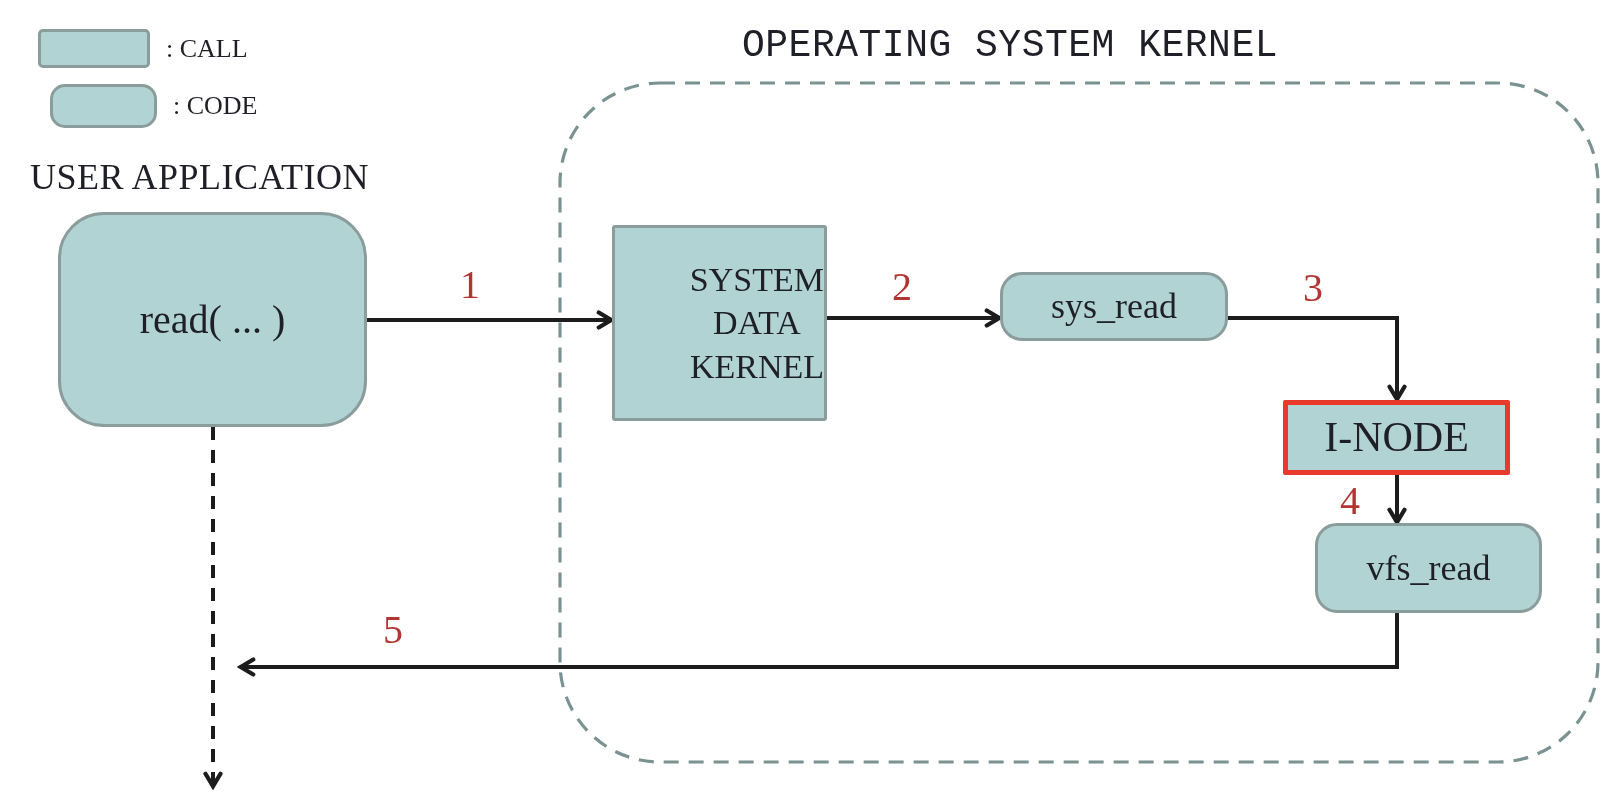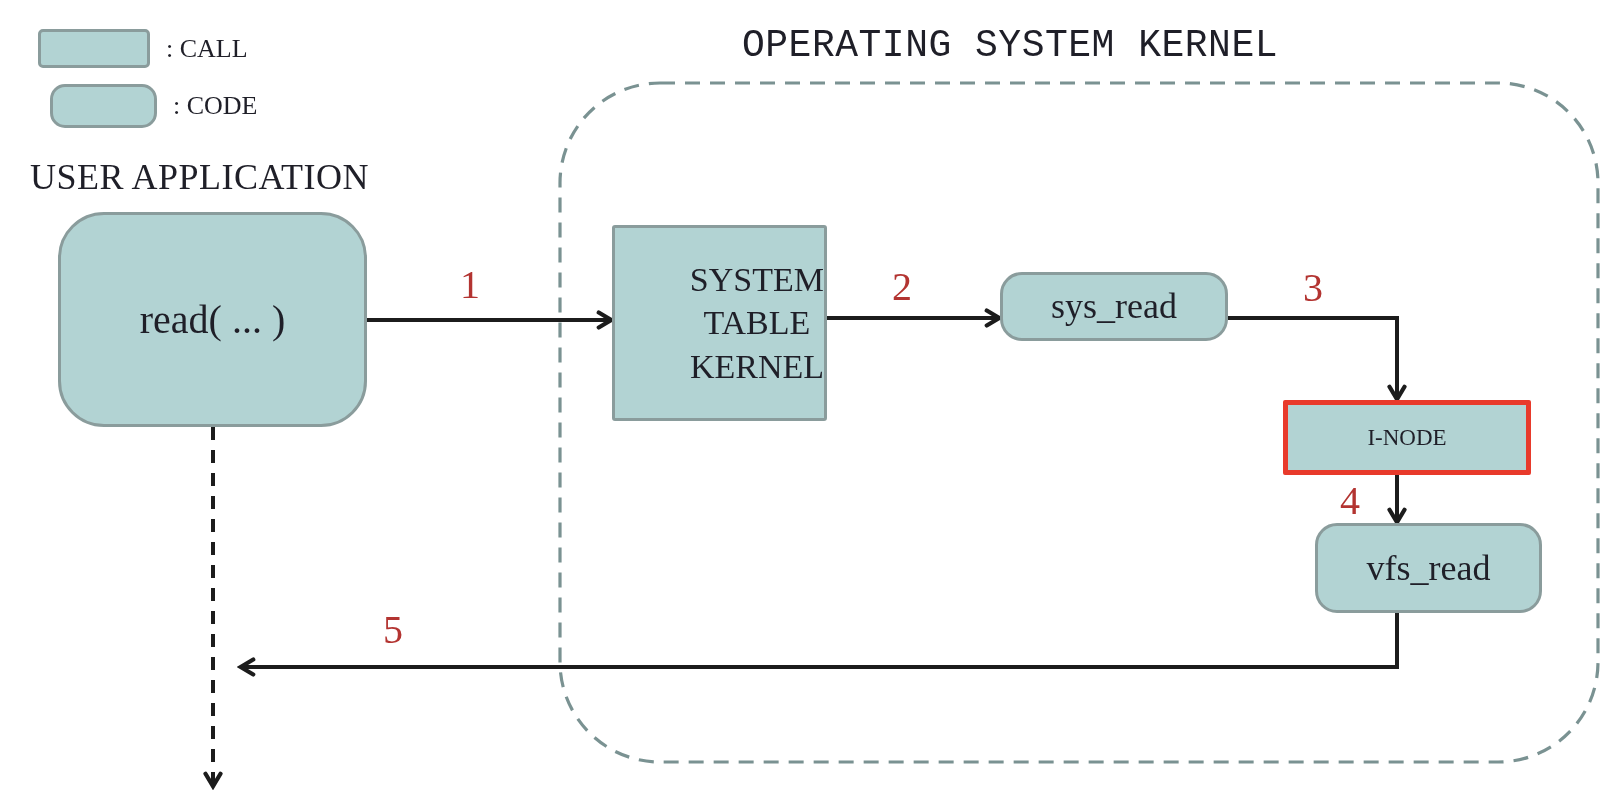--- a/index.html
+++ b/index.html
@@ -41,21 +41,21 @@
     display:flex;align-items:center;justify-content:center;
     background:var(--box-fill);
     border:3px solid var(--box-border);
     font-size:36px;
     text-align:center;
     line-height:1.28;
   }
   .node-read{left:58px;top:212px;width:309px;height:215px;border-radius:46px;font-size:40px;}
   .node-sct{left:612px;top:225px;width:215px;height:196px;border-radius:3px;font-size:34px;justify-content:flex-end;}
   .node-sysread{left:1000px;top:272px;width:228px;height:69px;border-radius:22px;}
-  .node-inode{left:1283px;top:400px;width:248px;height:75px;border-radius:2px;border:5px solid var(--highlight-border);font-size:23px;}
+  .node-inode{left:1283px;top:400px;width:227px;height:75px;border-radius:2px;border:5px solid var(--highlight-border);font-size:42px;}
   .node-vfsread{left:1283px;top:523px;width:227px;height:90px;border-radius:22px;margin-left:32px;}
   .kernel-title{
     position:absolute;left:742px;top:24px;
     font-size:38px;letter-spacing:0.5px;white-space:nowrap;font-family:Liberation Mono, monospace;
   }
   .user-app-title{
     position:absolute;left:30px;top:156px;
     font-size:36px;letter-spacing:0.5px;white-space:nowrap;
   }
   .legend-row{position:absolute;display:flex;align-items:center;gap:16px;}
@@ -113,21 +113,21 @@
 
   <div class="kernel-title">OPERATING SYSTEM KERNEL</div>
 
   <div class="node node-read">
     <span>read( ... )</span>
   </div>
 
   <div class="node node-sct">
     <span>
       <span>SYSTEM</span><br>
-      <span>TABLE</span><br>
+      <span>DATA</span><br>
       <span>KERNEL</span>
     </span>
   </div>
 
   <div class="node node-sysread">
     <span>sys_read</span>
   </div>
 
   <div class="node node-inode">
     <span>I-NODE</span>

